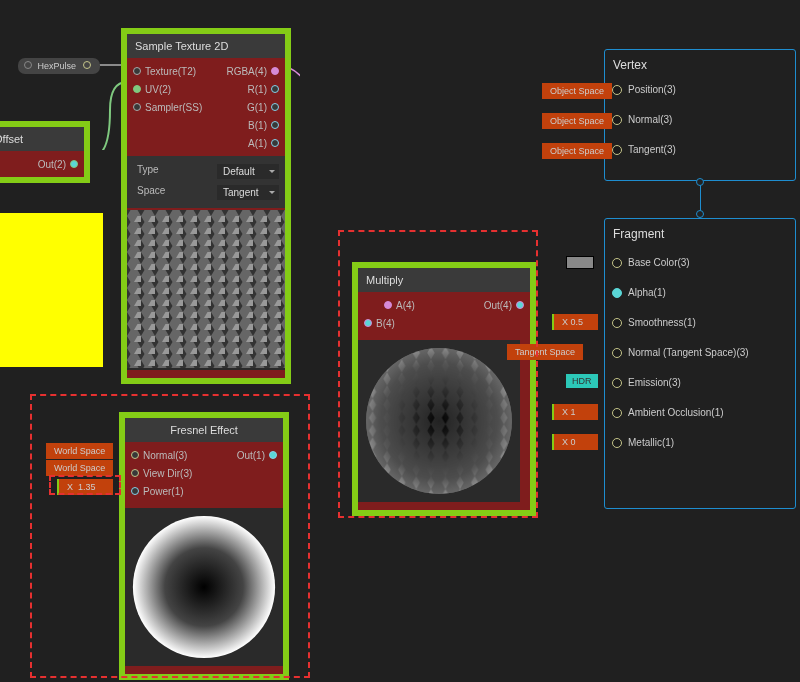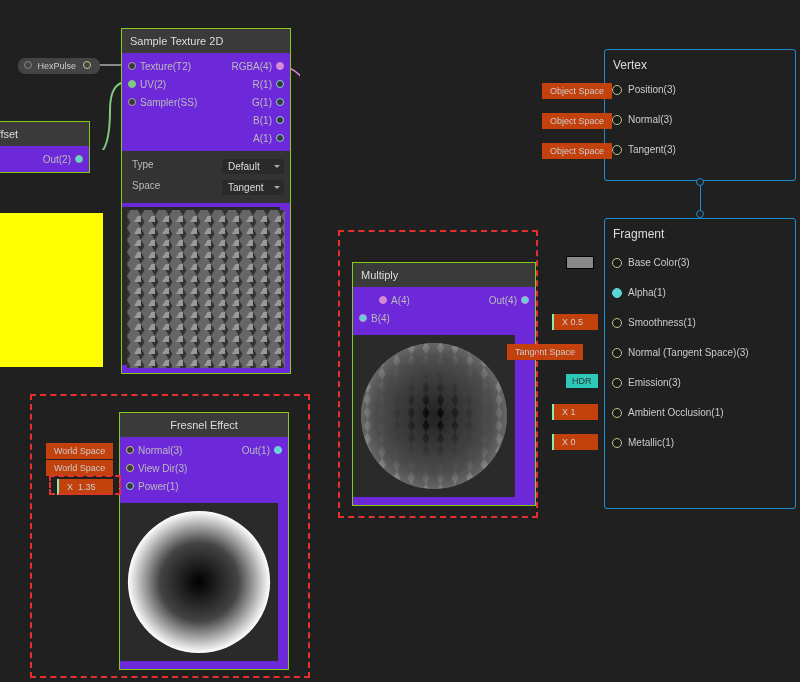--- a/index.html
+++ b/index.html
@@ -1,38 +1,38 @@
 <!DOCTYPE html>
 <html><head>
 <meta charset="utf-8">
 <style>
 *{margin:0;padding:0;box-sizing:border-box;font-family:Arial,sans-serif;}
 body{background:#202020;width:800px;height:682px;position:relative;overflow:hidden;color:#ccc;font-size:10px;}
 .canvas{position:absolute;inset:0;}
 svg.wires{position:absolute;inset:0;pointer-events:none;}
-.node{position:absolute;background:#6d28d9;border:1px solid #84cc16;}
+.node{position:absolute;background:#7f1d1d;border:6px solid #84cc16;}
 .node-title{background:#3a3a3a;padding:6px 8px;font-size:11px;color:#ddd;}
 .node-body{padding:4px 6px;}
 .row{display:flex;align-items:center;height:18px;}
 .port{width:8px;height:8px;border-radius:50%;border:1.5px solid #aaa;background:#383838;flex-shrink:0;}
 .port.f{background:#5ad6d6;border-color:#5ad6d6;}
 .port.v4{border-color:#d68ad6;}
 .port.v3{border-color:#c4c48a;}
 .port.v2{border-color:#7fc97f;}
 .port.v1{border-color:#88d0e8;}
 .lbl{margin:0 4px;color:#bbb;}
 .rrow{justify-content:flex-end;}
 .sec{display:flex;justify-content:space-between;padding:2px 6px;margin:2px 0;}
 .dd{background:#2a2a2a;padding:2px 14px 2px 6px;color:#ddd;position:relative;min-width:62px;}
 .dd:after{content:"";position:absolute;right:4px;top:6px;border:3px solid transparent;border-top-color:#aaa;}
 .preview{width:158px;height:158px;margin:4px auto 6px;}
 .yellow{position:absolute;background:#ffff00;}
 .tag{position:absolute;background:#444;padding:3px 6px;color:#ccc;font-size:9px;}
 .pill{position:absolute;background:#c2410c;padding:3px 8px;font-size:9px;color:#ccc;}
-.pill.x{border-left:2px solid #86efac;}
+.pill.x{border-left:2px solid #84cc16;}
 .mini{width:8px;height:8px;border-radius:50%;border:1px solid #888;display:inline-block;margin-right:3px;}
 .hdr{position:absolute;background:#2cc8b8;color:#333;padding:2px 6px;font-size:9px;}
 .redbox{position:absolute;border:2px dashed #e63030;}
 .masterport{position:absolute;width:10px;height:10px;border:1.5px solid #c4c48a;border-radius:50%;background:#1a1a1a;}
 .mlbl{position:absolute;font-size:10px;color:#ccc;}
 .master{position:absolute;border:1px solid #1e8dcf;border-radius:3px;padding:8px;}
 .master-title{color:#ddd;font-size:12px;margin-bottom:6px;}
 .sep{position:absolute;width:1px;height:30px;background:#1e8dcf;}
 .pdot{position:absolute;width:8px;height:8px;border:1px solid #1e8dcf;border-radius:50%;background:#222;}
 </style>

